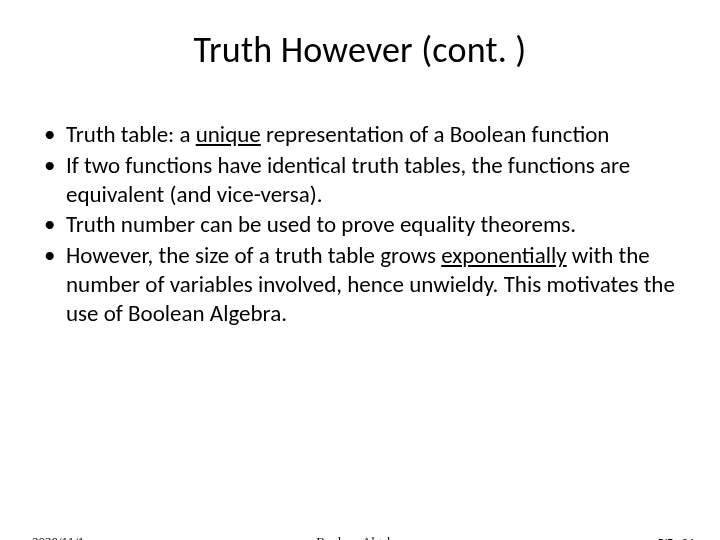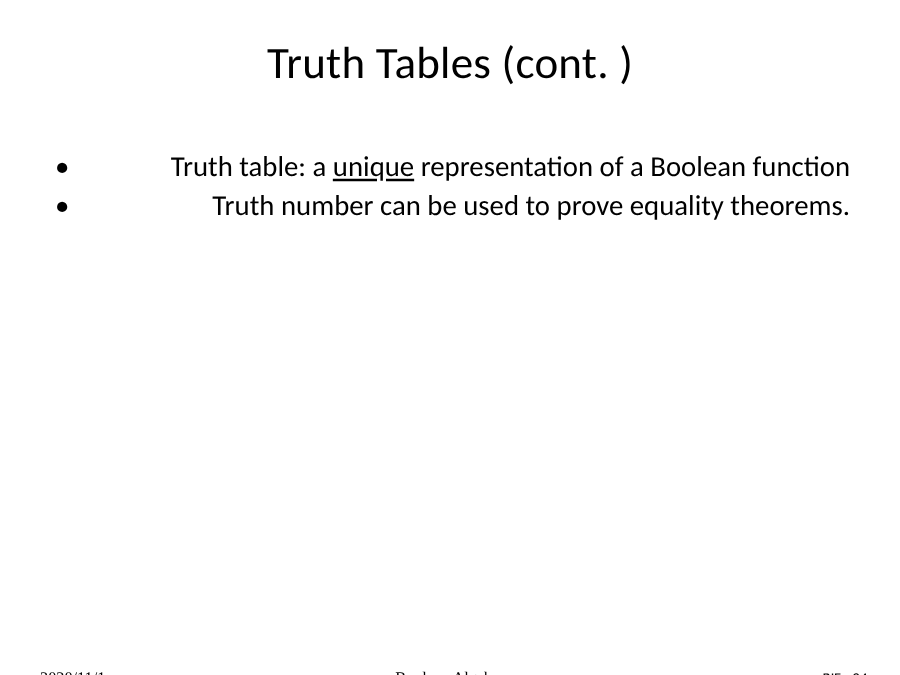--- a/index.html
+++ b/index.html
@@ -26,21 +26,20 @@
     margin-bottom: 0;
     letter-spacing: 0.2px;
   }
   .body {
     margin: 48px 40px 0 40px;
   }
   ul.bullets {
     list-style: none;
     padding: 0;
     margin: 0;
-    text-align: right;
   }
   ul.bullets > li {
     position: relative;
     padding-left: 26px;
     font-size: 23px;
     line-height: 1.25;
     margin-bottom: 2px;
   }
   ul.bullets > li::before {
     content: "•";
@@ -81,29 +80,35 @@
     bottom: 0;
     font-size: 12px;
     color: #000;
   }
 </style>
 </head>
 <body>
 
 <div class="slide">
 
-  <h1 class="title">Truth Tables (cont. )</h1>
+  <h1 class="title">Truth However (cont. )</h1>
 
   <div class="body">
     <ul class="bullets">
       <li>
         <span>Truth table: a </span><span class="u">unique</span><span> representation of a Boolean function</span>
       </li>
       <li>
+        <span>If two functions have identical truth tables, the functions are equivalent (and vice-versa).</span><span class="u"></span><span></span>
+      </li>
+      <li>
         <span>Truth number can be used to prove equality theorems.</span><span class="u"></span><span></span>
+      </li>
+      <li>
+        <span>However, the size of a truth table grows </span><span class="u">exponentially</span><span> with the number of variables involved, hence unwieldy. This motivates the use of Boolean Algebra.</span>
       </li>
     </ul>
   </div>
 
   <div class="footer">
     <div class="date">2020/11/1</div>
     <div class="center">Boolean Algebra</div>
     <div class="pagenum">PJF - 24</div>
   </div>
 

